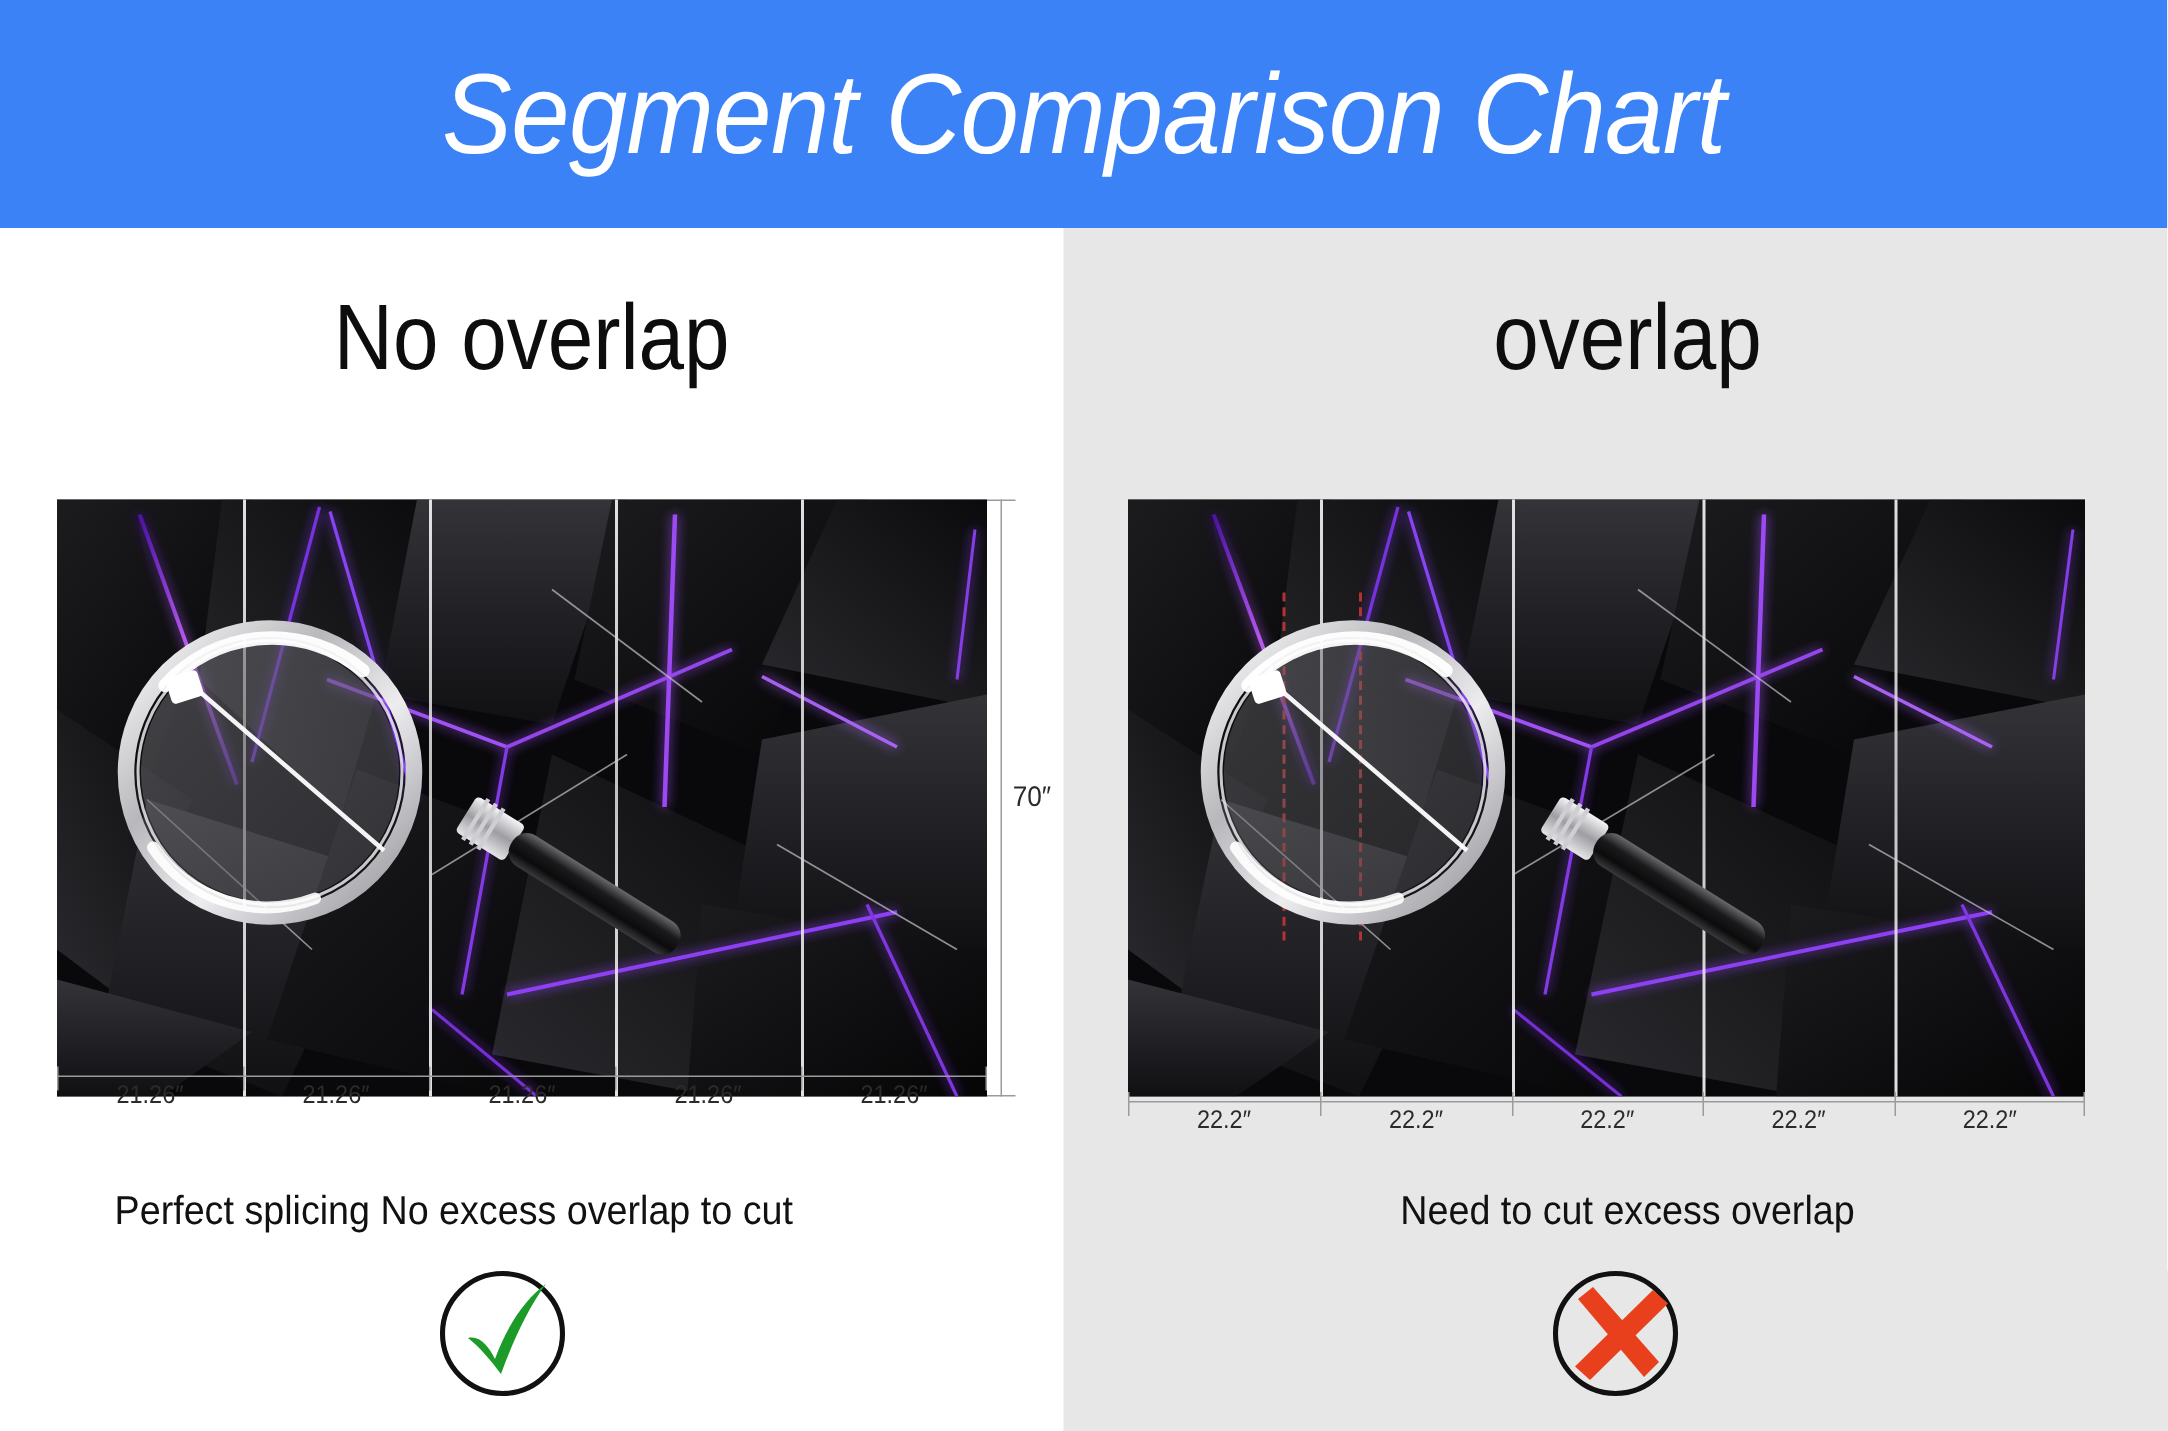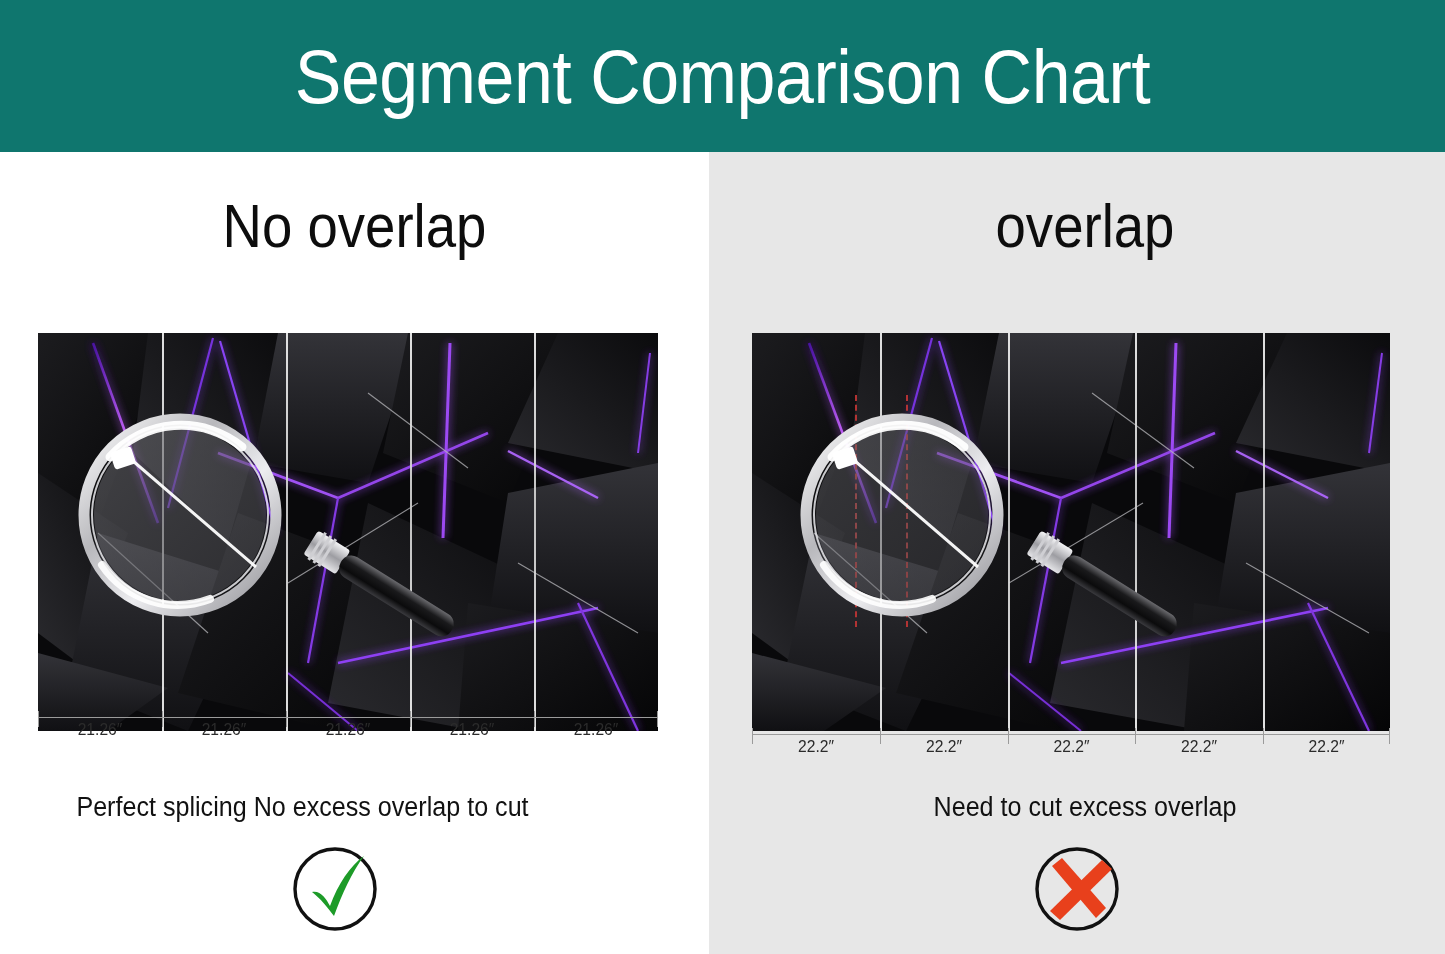--- a/index.html
+++ b/index.html
@@ -18,21 +18,22 @@
     overflow: hidden;
     background: #ffffff;
   }
 
   
   .title-bar {
     position: absolute;
     left: 0; top: 0;
     width: 1445px;
     height: 152px;
-    background: #0f766e;
+    background: #3b82f6;
+    font-style: italic;
   }
   .title-text {
     position: absolute;
     left: 0; top: 0;
     width: 1445px;
     height: 152px;
     display: flex;
     align-items: center;
     justify-content: center;
     color: #ffffff;
@@ -315,20 +316,26 @@
       <div class="ruler-tick" style="left:372px"></div>
       <div class="ruler-tick" style="left:496px"></div>
       <div class="ruler-tick" style="left:619px"></div>
       <div class="ruler-label" style="left:0px;width:124px">21.26″</div>
       <div class="ruler-label" style="left:124px;width:124px">21.26″</div>
       <div class="ruler-label" style="left:248px;width:124px">21.26″</div>
       <div class="ruler-label" style="left:372px;width:124px">21.26″</div>
       <div class="ruler-label" style="left:496px;width:124px">21.26″</div>
     </div>
 
+    <div class="vdim left">
+      <div class="vdim-line"></div>
+      <div class="vdim-cap top"></div>
+      <div class="vdim-cap bot"></div>
+      <div class="vdim-label">70″</div>
+    </div>
 
     <div class="caption left-cap">Perfect splicing No excess overlap to cut</div>
 
     <div class="badge left-badge">
       <svg viewBox="0 0 90 90">
         <circle cx="45" cy="45" r="40" fill="none" stroke="#111111" stroke-width="3.4"></circle>
         <path d="M22 48 C30 46 36 54 40 62 C48 40 60 22 74 12 C62 28 52 50 44 72 C38 64 30 54 22 48 Z" fill="#1d9b28"></path>
       </svg>
     </div>
   </div>

